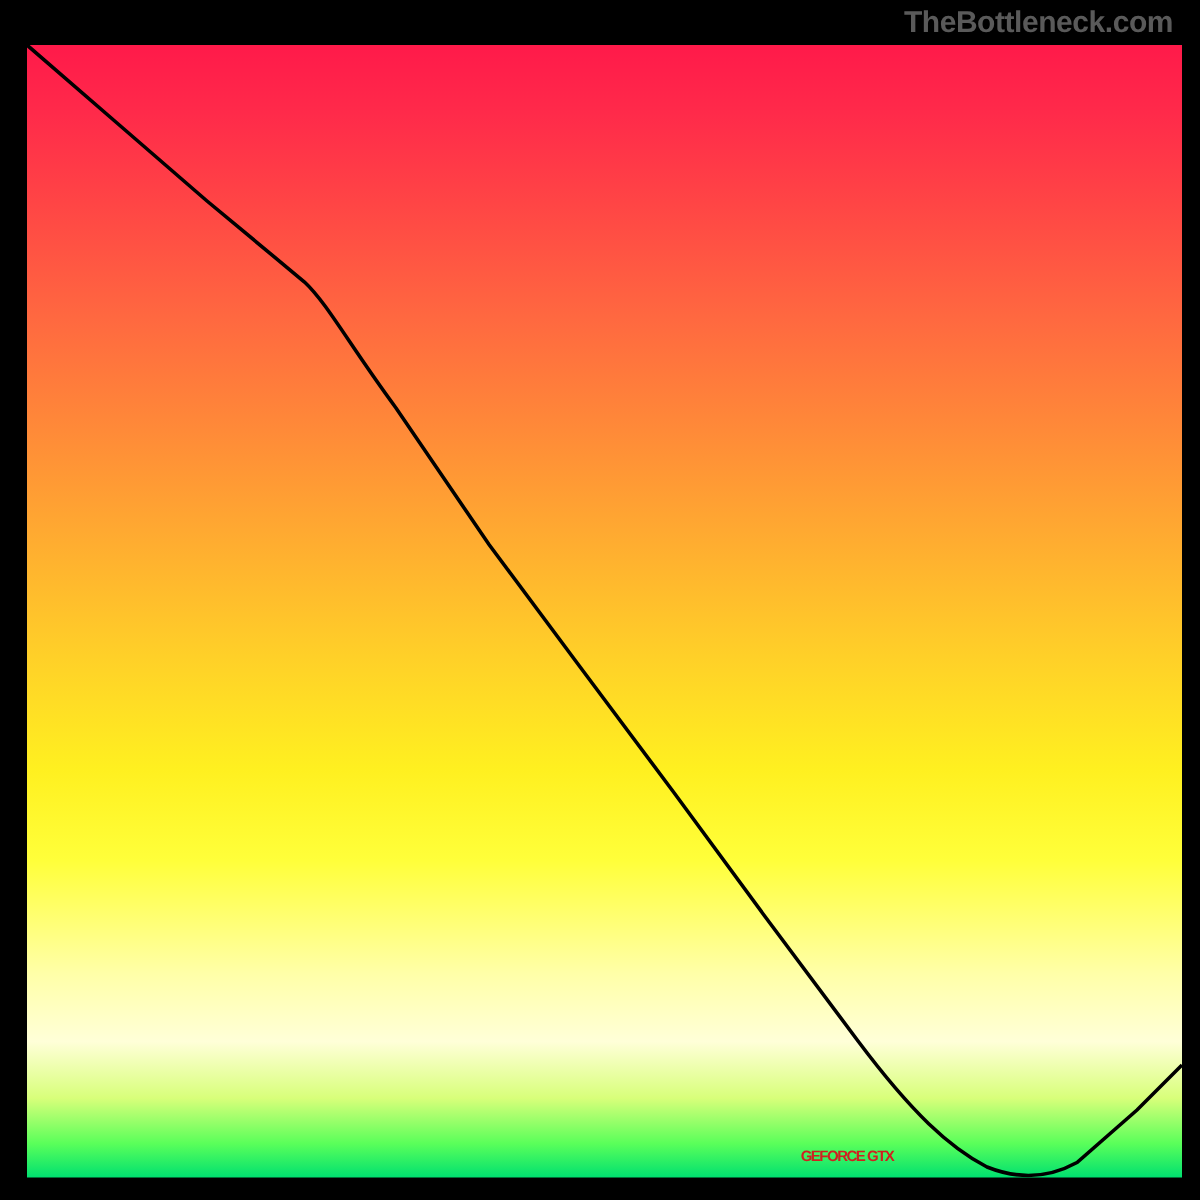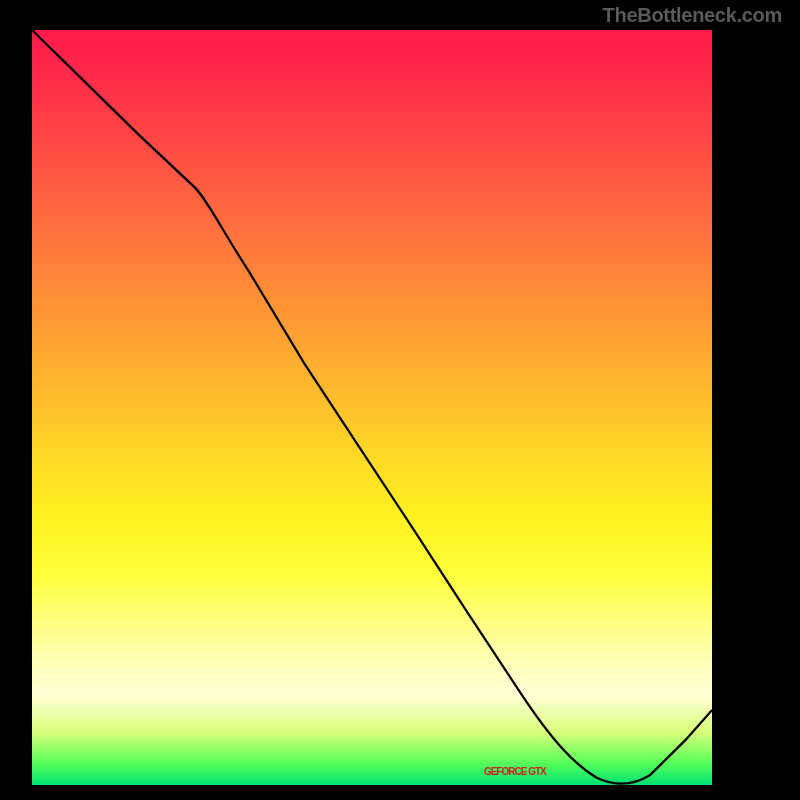--- a/index.html
+++ b/index.html
@@ -16,22 +16,22 @@
     right: 18px;
     color: #5a5a5a;
     font-size: 20px;
     font-weight: bold;
     letter-spacing: -0.3px;
     margin-left: 19px;
   }
   .chart-frame {
     position: absolute;
     top: 30px;
-    left: 32px;
-    width: 680px;
+    left: 18px;
+    width: 770px;
     height: 755px;
     background: #000;
     border-radius: 31px;
   }
   .plot-area {
     position: absolute;
     top: 0;
     left: 0;
     width: 100%;
     height: 100%;

